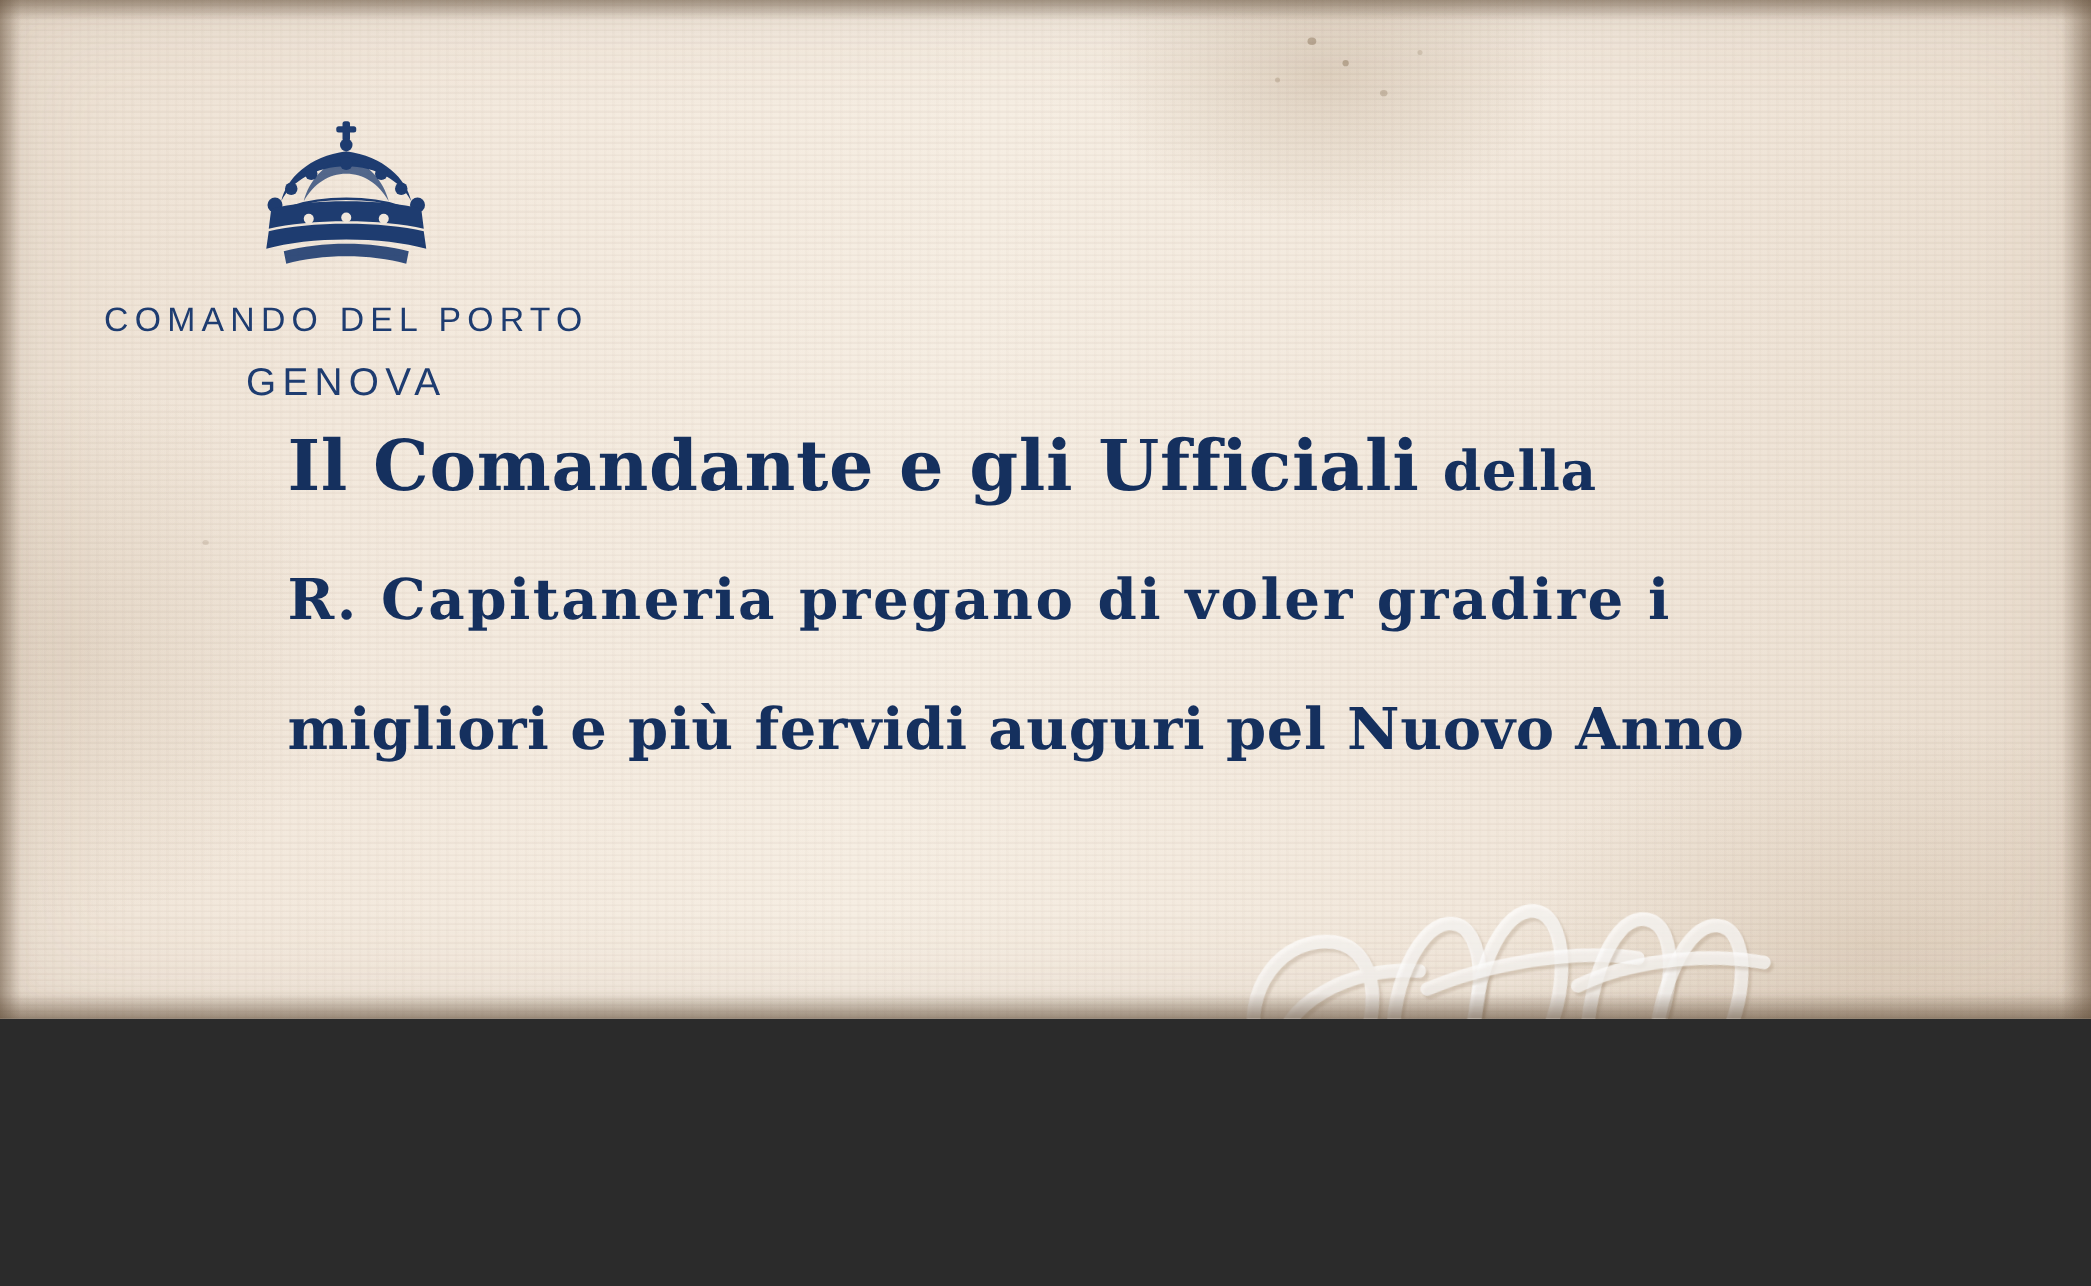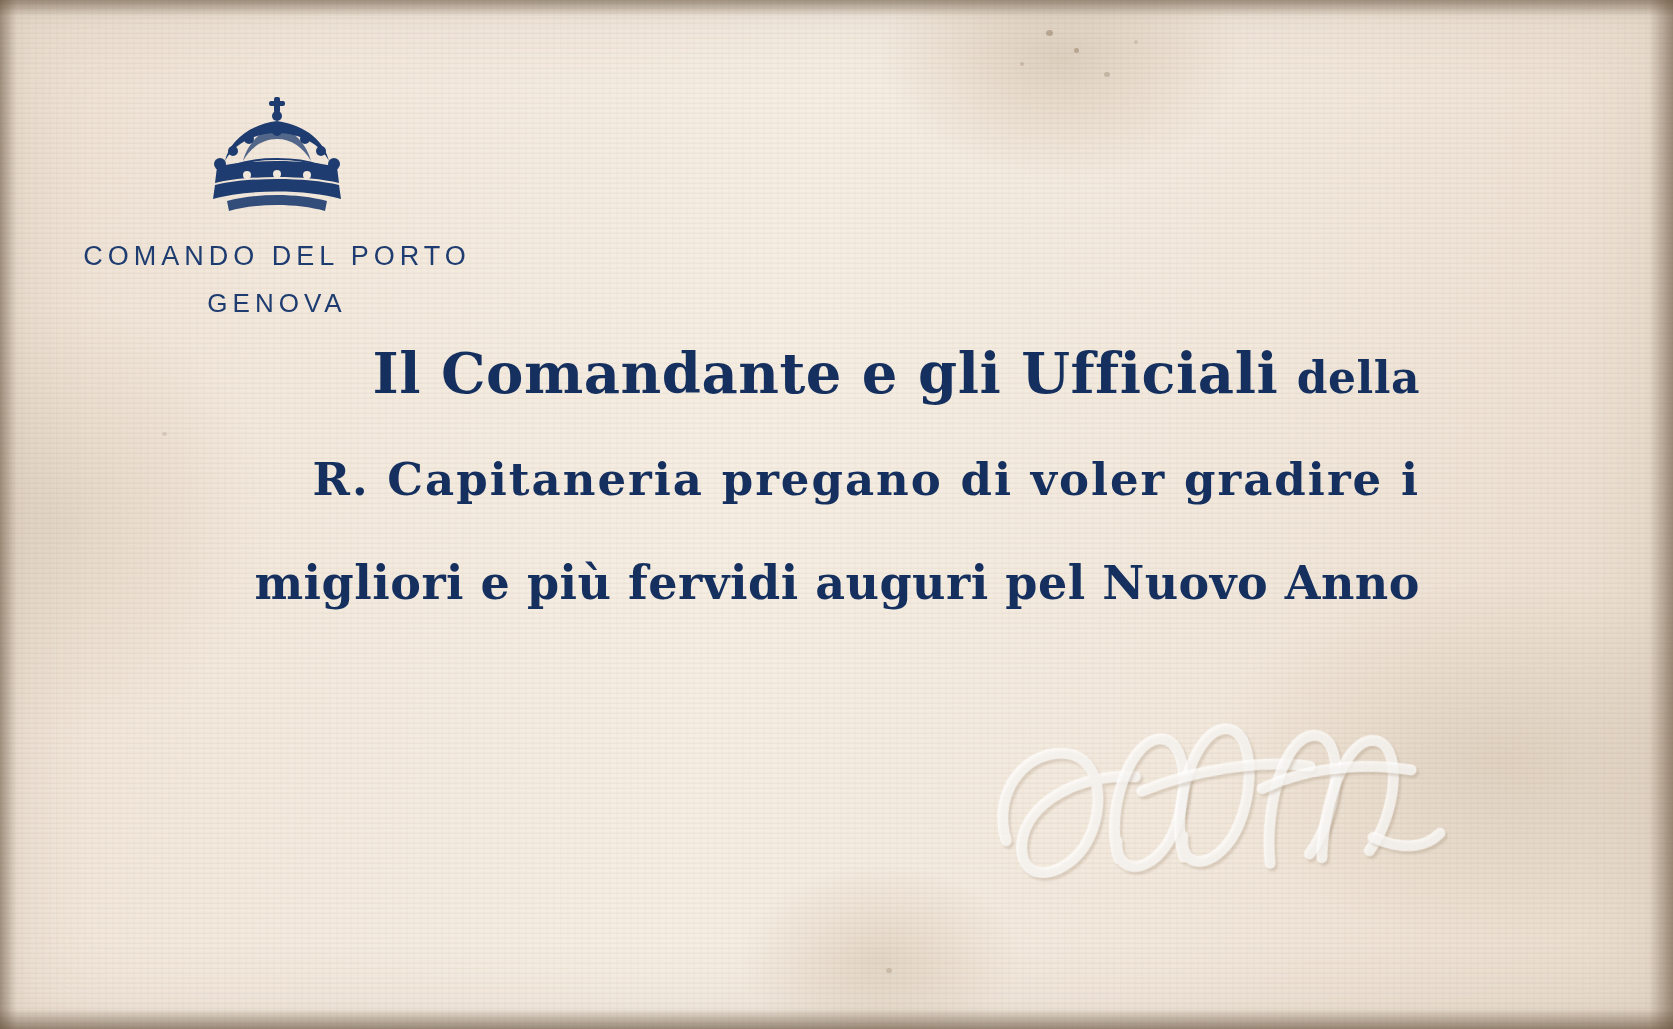--- a/index.html
+++ b/index.html
@@ -11,21 +11,21 @@
     width: 1673px;
     height: 1029px;
     overflow: hidden;
     font-family: "Liberation Sans", sans-serif;
   }
 
   
   #card {
     position: relative;
     width: 1673px;
-    height: 1029px;
+    height: 815px;
     background:
       
       radial-gradient(ellipse 260px 170px at 1060px 60px, rgba(150,120,85,0.22), rgba(150,120,85,0) 70%),
       radial-gradient(ellipse 200px 140px at 880px 960px, rgba(150,120,85,0.18), rgba(150,120,85,0) 70%),
       radial-gradient(ellipse 420px 260px at 1500px 760px, rgba(160,130,95,0.16), rgba(160,130,95,0) 70%),
       radial-gradient(ellipse 300px 300px at 60px 520px, rgba(155,125,90,0.13), rgba(155,125,90,0) 72%),
       linear-gradient(100deg, #ece0d2 0%, #f3e9dd 18%, #f6eee3 45%, #f2e8dc 72%, #e9dccd 100%);
     overflow: hidden;
   }
 
@@ -94,33 +94,33 @@
   #letterhead-org {
     margin-top: 16px;
     font-size: 27px;
     letter-spacing: 5px;
     color: #1e3c70;
     font-weight: 500;
     white-space: nowrap;
   }
   #letterhead-city {
     margin-top: 16px;
-    font-size: 26px;
+    font-size: 31px;
     letter-spacing: 5px;
     color: #1e3c70;
     font-weight: 500;
   }
 
   
   #message {
     position: absolute;
     left: 230px;
     top: 345px;
     width: 1190px;
-    text-align: right;
+    text-align: left;
     color: #15305e;
     font-family: "DejaVu Serif", "Liberation Serif", serif;
   }
   .message-line {
     font-weight: 700;
     letter-spacing: 0.5px;
     white-space: nowrap;
   }
   #message-line-1 {
     font-size: 52px;

